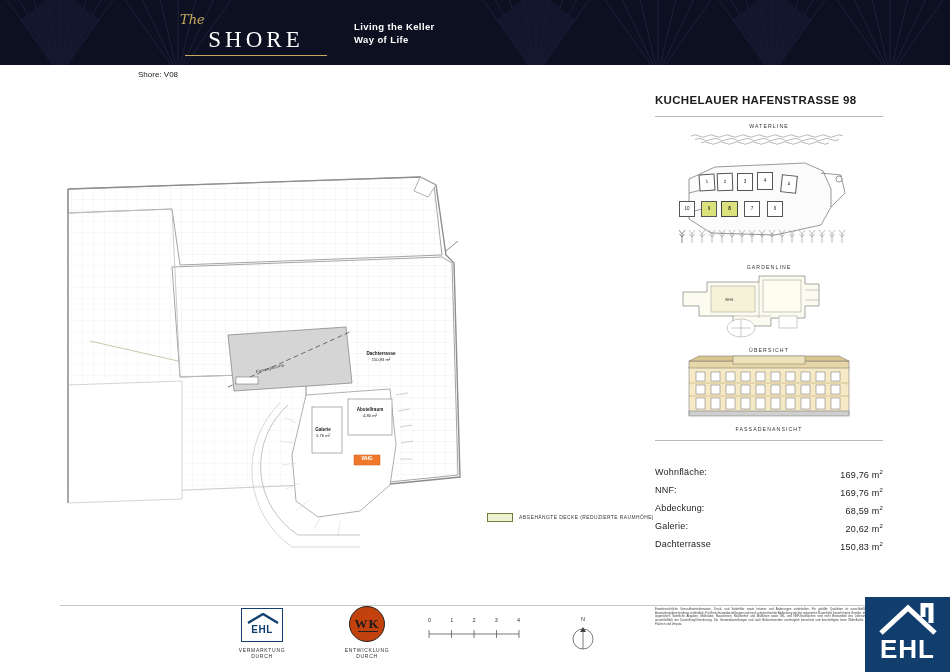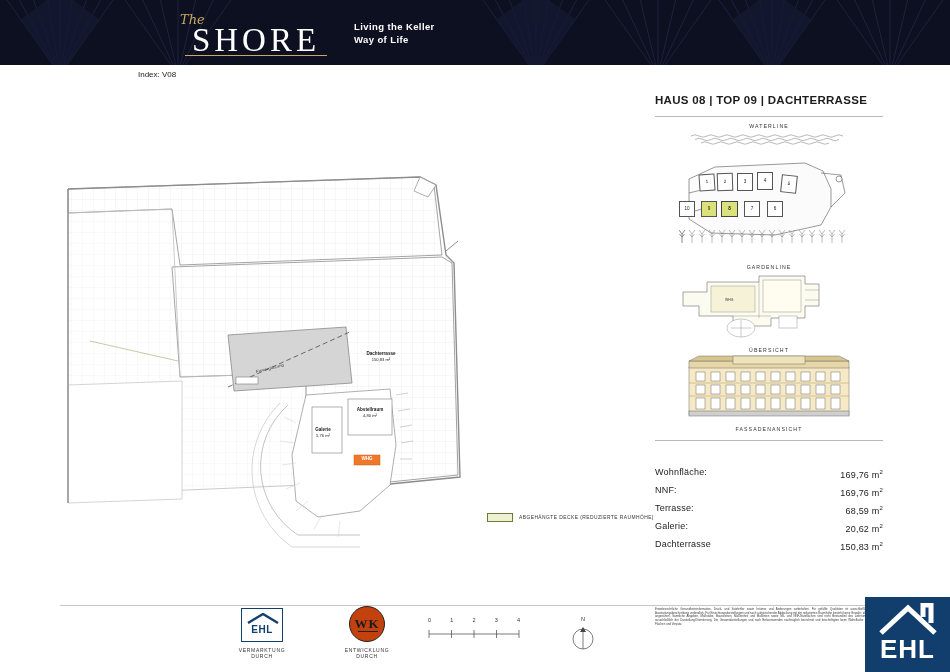--- a/index.html
+++ b/index.html
@@ -33,21 +33,21 @@
     color:#c9a961;
     font-size:13px;
     display:block;
     line-height:12px;
     text-align:left;
     margin-left:4px;
   }
   .brand .shore {
     font-family:"Liberation Serif", serif;
     color:#ffffff;
-    font-size:33px;
+    font-size:23px;
     letter-spacing:4px;
     display:block;
     line-height:28px;
     font-weight:400;
   }
   .brand .rule {
     height:1px; background:#c9a961; width:142px; margin:1px auto 0 auto;
   }
   .tagline {
     position:absolute; left:354px; top:20px;
@@ -288,21 +288,21 @@
   <div class="tagline">
     <span>Living the Keller</span>
     <span>Way of Life</span>
   </div>
 </div>
 
 <div class="sheet">
 
   <div class="rightcol">
     <div class="addr">
-      <div>HAUS 08 | TOP 09 | DACHTERRASSE</div>
+      <div>KUCHELAUER HAFENSTRASSE 98</div>
     </div>
     <div class="hr"></div>
 
     
     <div class="caption top">WATERLINE</div>
     <svg class="waves" viewBox="0 0 228 12">
       <g stroke="#8a8a8a" stroke-width=".6" fill="none">
         <path d="M36 3 q4 -2.5 8 0 t8 0 t8 0 t8 0 t8 0 t8 0 t8 0 t8 0 t8 0 t8 0 t8 0 t8 0 t8 0 t8 0 t8 0 t8 0 t8 0 t8 0 t8 0"></path>
         <path d="M40 6.5 q4 -2.5 8 0 t8 0 t8 0 t8 0 t8 0 t8 0 t8 0 t8 0 t8 0 t8 0 t8 0 t8 0 t8 0 t8 0 t8 0 t8 0 t8 0 t8 0"></path>
         <path d="M46 10 q4 -2.5 8 0 t8 0 t8 0 t8 0 t8 0 t8 0 t8 0 t8 0 t8 0 t8 0 t8 0 t8 0 t8 0 t8 0 t8 0 t8 0"></path>
@@ -499,21 +499,21 @@
     <div class="areas">
       <div class="arow">
         <span class="k">Wohnfläche:</span>
         <span class="v"><span>169,76 m</span><span class="sup">2</span></span>
       </div>
       <div class="arow">
         <span class="k">NNF:</span>
         <span class="v"><span>169,76 m</span><span class="sup">2</span></span>
       </div>
       <div class="arow">
-        <span class="k">Terrasse:</span>
+        <span class="k">Abdeckung:</span>
         <span class="v"><span>68,59 m</span><span class="sup">2</span></span>
       </div>
       <div class="arow">
         <span class="k">Galerie:</span>
         <span class="v"><span>20,62 m</span><span class="sup">2</span></span>
       </div>
       <div class="arow">
         <span class="k">Dachterrasse</span>
         <span class="v"><span>150,83 m</span><span class="sup">2</span></span>
       </div>
@@ -607,21 +607,21 @@
   <div class="legend">
     <span class="swatch"></span>
     <span class="ltxt">ABGEHÄNGTE DECKE (REDUZIERTE RAUMHÖHE)</span>
   </div>
 
   <div class="footer">
     <div class="footdiv"></div>
   </div>
 </div>
 
-<div class="indexlbl">Index: V08</div>
+<div class="indexlbl">Shore: V08</div>
 
 <div class="ehlmark">
   <div class="ehlbox">
     <svg class="roof" viewBox="0 0 32 11">
       <path d="M1 10 L16 1 L31 10" fill="none" stroke="#123e6e" stroke-width="2.4"></path>
     </svg>
     <div class="ehltxt">EHL</div>
   </div>
   <div class="marklbl">VERMARKTUNG DURCH</div>
 </div>

